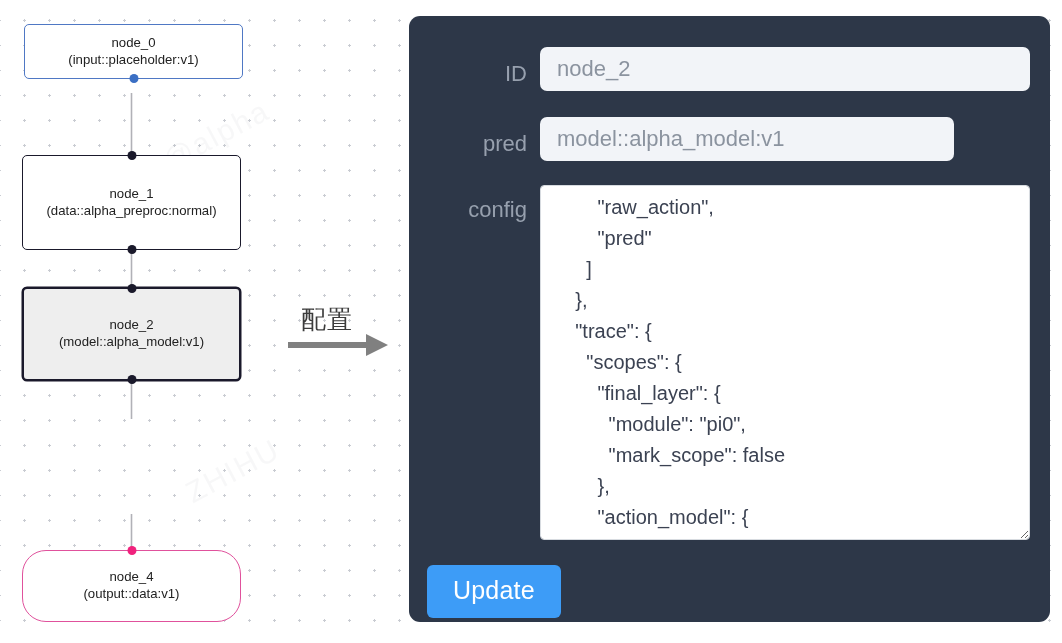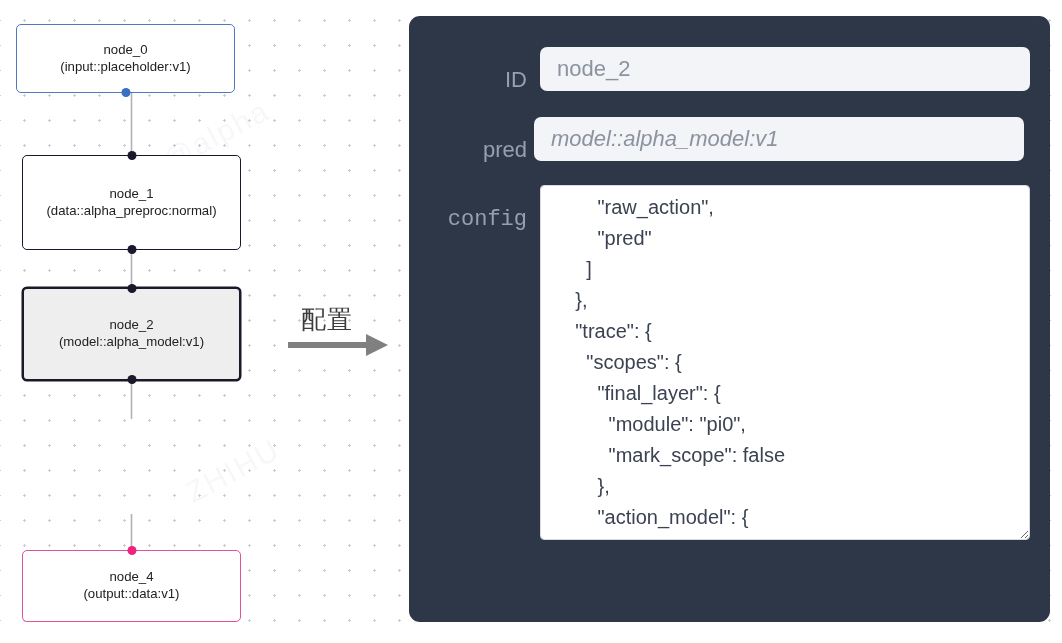--- a/index.html
+++ b/index.html
@@ -108,21 +108,21 @@
     background: #2d3748;
     border-radius: 11px;
     padding: 0;
     z-index: 5;
     overflow: hidden;
   }
 
   .field-row {
     position: absolute;
     display: flex;
-    align-items: flex-end;
+    align-items: center;
   }
   .field-label {
     color: #97a0ae;
     font-size: 22px;
     text-align: right;
     line-height: 1;
     font-weight: 400;
   }
   .field-input {
     background: #f2f4f8;
@@ -204,21 +204,21 @@
 
   <svg class="edges" viewBox="0 0 400 643">
     <g stroke="#b1b1b7" stroke-width="1.6" fill="none">
       <path d="M131.5,93 L131.5,155"></path>
       <path d="M131.5,250 L131.5,287"></path>
       <path d="M131.5,381 L131.5,419"></path>
       <path d="M131.5,514 L131.5,550"></path>
     </g>
   </svg>
 
-  <div class="node input-node" style="left:16px; top:24px; width:219px; height:69px;">
+  <div class="node input-node" style="left:24px; top:24px; width:219px; height:55px;">
     <div class="node-text">
       <span>node_0</span><br>
       <span>(input::placeholder:v1)</span>
     </div>
     <div class="handle bottom blue"></div>
   </div>
 
   <div class="node" style="left:22px; top:155px; width:219px; height:95px;">
     <div class="node-text">
       <span>node_1</span><br>
@@ -231,21 +231,21 @@
   <div class="node selected" style="left:22px; top:287px; width:219px; height:94px;">
     <div class="node-text">
       <span>node_2</span><br>
       <span>(model::alpha_model:v1)</span>
     </div>
     <div class="handle top"></div>
     <div class="handle bottom"></div>
   </div>
 
 
-  <div class="node output-node" style="left:22px; top:550px; width:219px; height:72px;">
+  <div class="node output-node" style="left:22px; top:550px; width:219px; height:72px;border-radius:24px;">
     <div class="node-text">
       <span>node_4</span><br>
       <span>(output::data:v1)</span>
     </div>
     <div class="handle top pink"></div>
   </div>
 
   <div class="arrow-label" style="left:301px; top:303px;">配置</div>
   <svg class="arrow-group" style="left:288px; top:330px; width:105px; height:30px;" viewBox="0 0 105 30">
     <path d="M0,12 L78,12 L78,4 L100,15 L78,26 L78,18 L0,18 Z" fill="#808080"></path>
@@ -253,24 +253,24 @@
 
   <div class="config-panel">
 
     <div class="field-row" style="left:0px; top:31px; width:621px;">
       <div class="field-label" style="width:118px; padding-top:10px;">ID</div>
       <input class="field-input" type="text" style="margin-left: 13px; width: 490px;" placeholder="node_2">
     </div>
 
     <div class="field-row" style="left:0px; top:101px; width:621px;">
       <div class="field-label" style="width:118px; padding-top:10px;">pred</div>
-      <input class="field-input" type="text" style="margin-left: 7px; width: 490px; font-style: italic;" placeholder="model::alpha_model:v1">
-    </div>
-
-    <div class="field-label" style="position:absolute; left:0px; top:193px; width:118px;font-family:Liberation Mono, monospace;">config</div>
+      <input class="field-input" type="text" style="margin-left: 13px; width: 414px;" placeholder="model::alpha_model:v1">
+    </div>
+
+    <div class="field-label" style="position:absolute; left:0px; top:183px; width:118px;">config</div>
 
     <div class="config-textarea-wrap">
       <textarea class="config-textarea" spellcheck="false" style="">        "raw_action",
         "pred"
       ]
     },
     "trace": {
       "scopes": {
         "final_layer": {
           "module": "pi0",
@@ -279,16 +279,17 @@
         "action_model": {
           "module": "action_expert",
           "mark_scope": true
         }
       }
     }
   }
 }</textarea>
     </div>
 
+    <button class="update-button">Update</button>
   </div>
 
   <div class="bottom-strip"></div>
 </div>
 
 </body></html>

